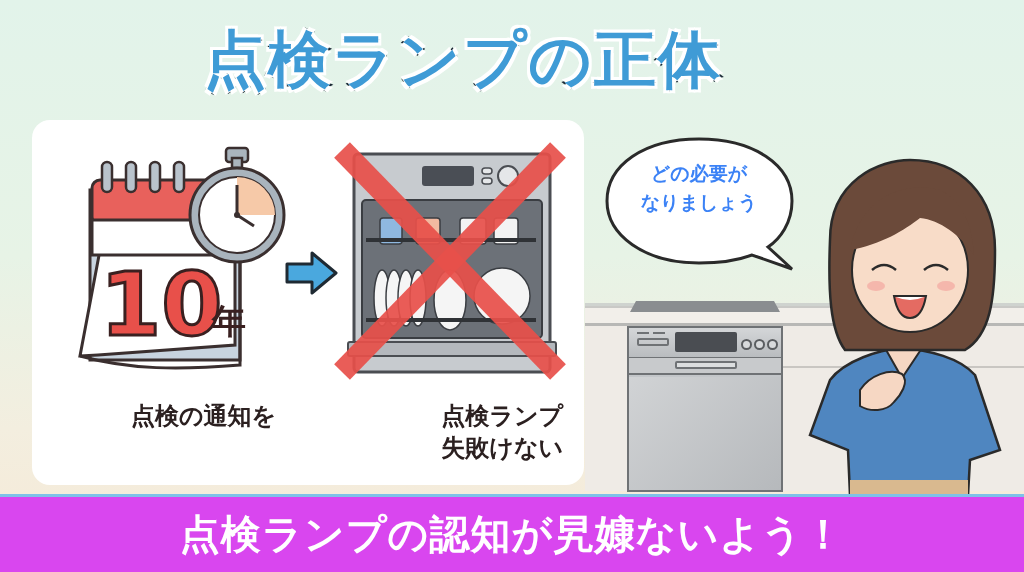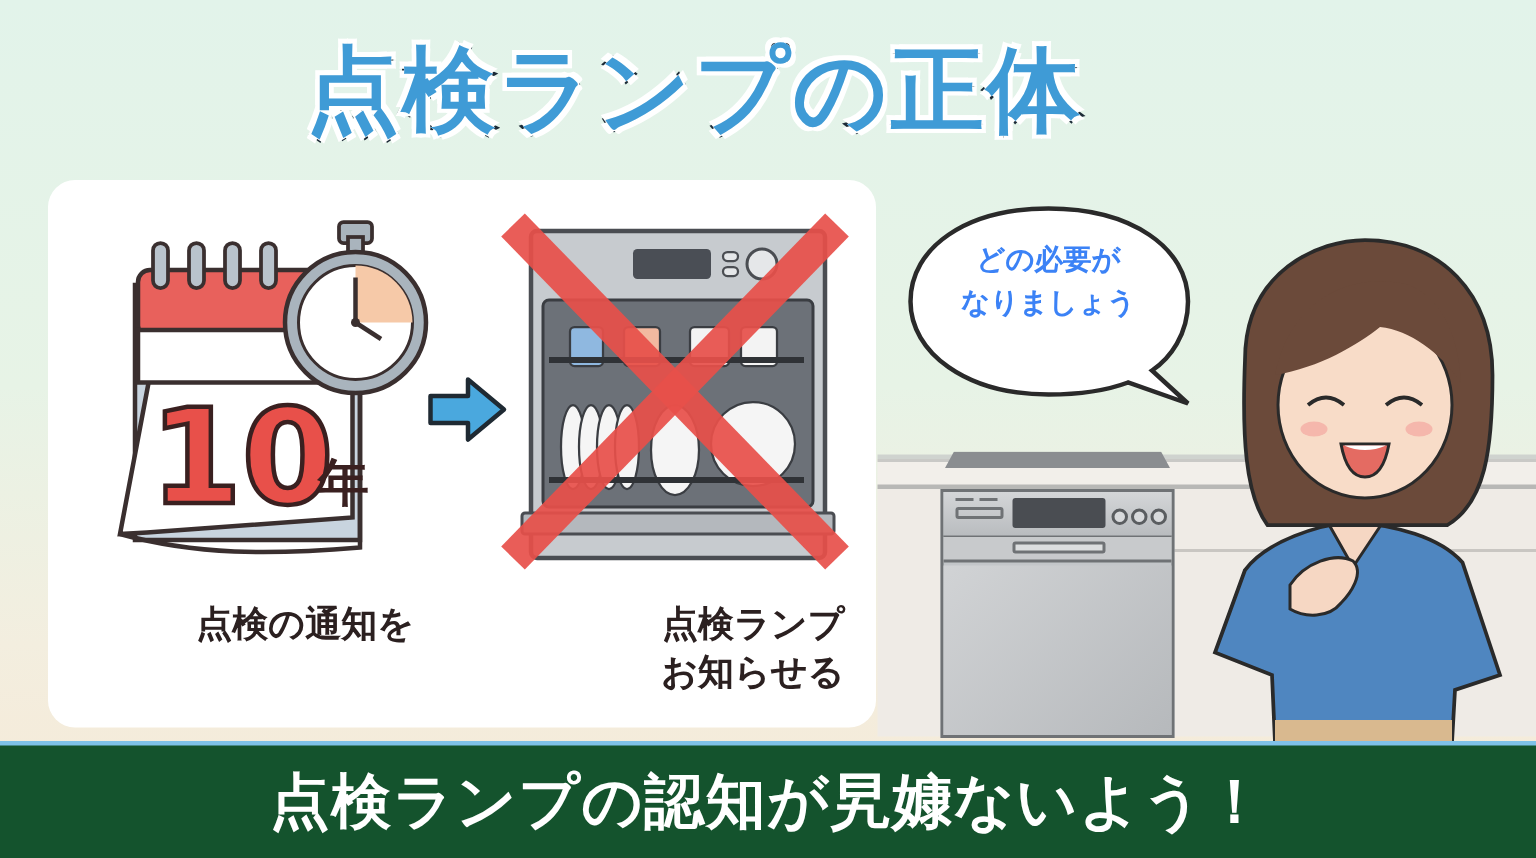--- a/index.html
+++ b/index.html
@@ -45,21 +45,21 @@
     position: absolute; left: 32px; top: 120px; width: 552px; height: 365px;
     background: #ffffff; border-radius: 18px;
   }
   .caption {
     position: absolute; width: 220px; text-align: right;
     font-size: 24px; font-weight: bold; color: #2b2020; line-height: 32px;
   }
   
   .banner {
     position: absolute; left: 0; top: 494px; width: 1024px; height: 78px;
-    background: #14532d; border-top: 3px solid #7fc1e8;
+    background: #d946ef; border-top: 3px solid #7fc1e8;
     display: flex; align-items: center; justify-content: center;
   }
   .banner-text { color: #ffffff; font-size: 40px; font-weight: bold; letter-spacing: 1px; }
   
   .bubble {
     position: absolute; left: 604px; top: 135px; width: 190px; height: 135px;
   }
   .bubble-text {
     position: absolute; left: 0; top: 24px; width: 190px; text-align: center;
     font-size: 19px; font-weight: bold; color: #3b82f6; line-height: 29px;
@@ -153,21 +153,21 @@
     <line x1="12" y1="10" x2="228" y2="232" stroke="#e8504a" stroke-width="22" stroke-linecap="butt" opacity="0.92"></line>
     <line x1="228" y1="10" x2="12" y2="232" stroke="#e8504a" stroke-width="22" stroke-linecap="butt" opacity="0.92"></line>
   </g>
 </svg>
 
 <div class="caption" style="left:56px;top:400px">
   <div>点検の通知を</div>
 </div>
 <div class="caption" style="left:343px;top:400px">
   <div>点検ランプ</div>
-  <div>お知らせる</div>
+  <div>失敗けない</div>
 </div>
 
 <div class="bubble">
   <svg width="200" height="140" viewBox="0 0 200 140" style="position:absolute;left:0;top:0">
     <path d="M95 4 C150 4 188 30 188 66 C188 88 176 104 164 112 L188 134 L148 120 C132 126 114 128 95 128 C40 128 3 100 3 66 C3 30 40 4 95 4 Z" fill="#ffffff" stroke="#2a2a2a" stroke-width="3"></path>
   </svg>
   <div class="bubble-text">
     <div>どの必要が</div>
     <div>なりましょう</div>
   </div>

